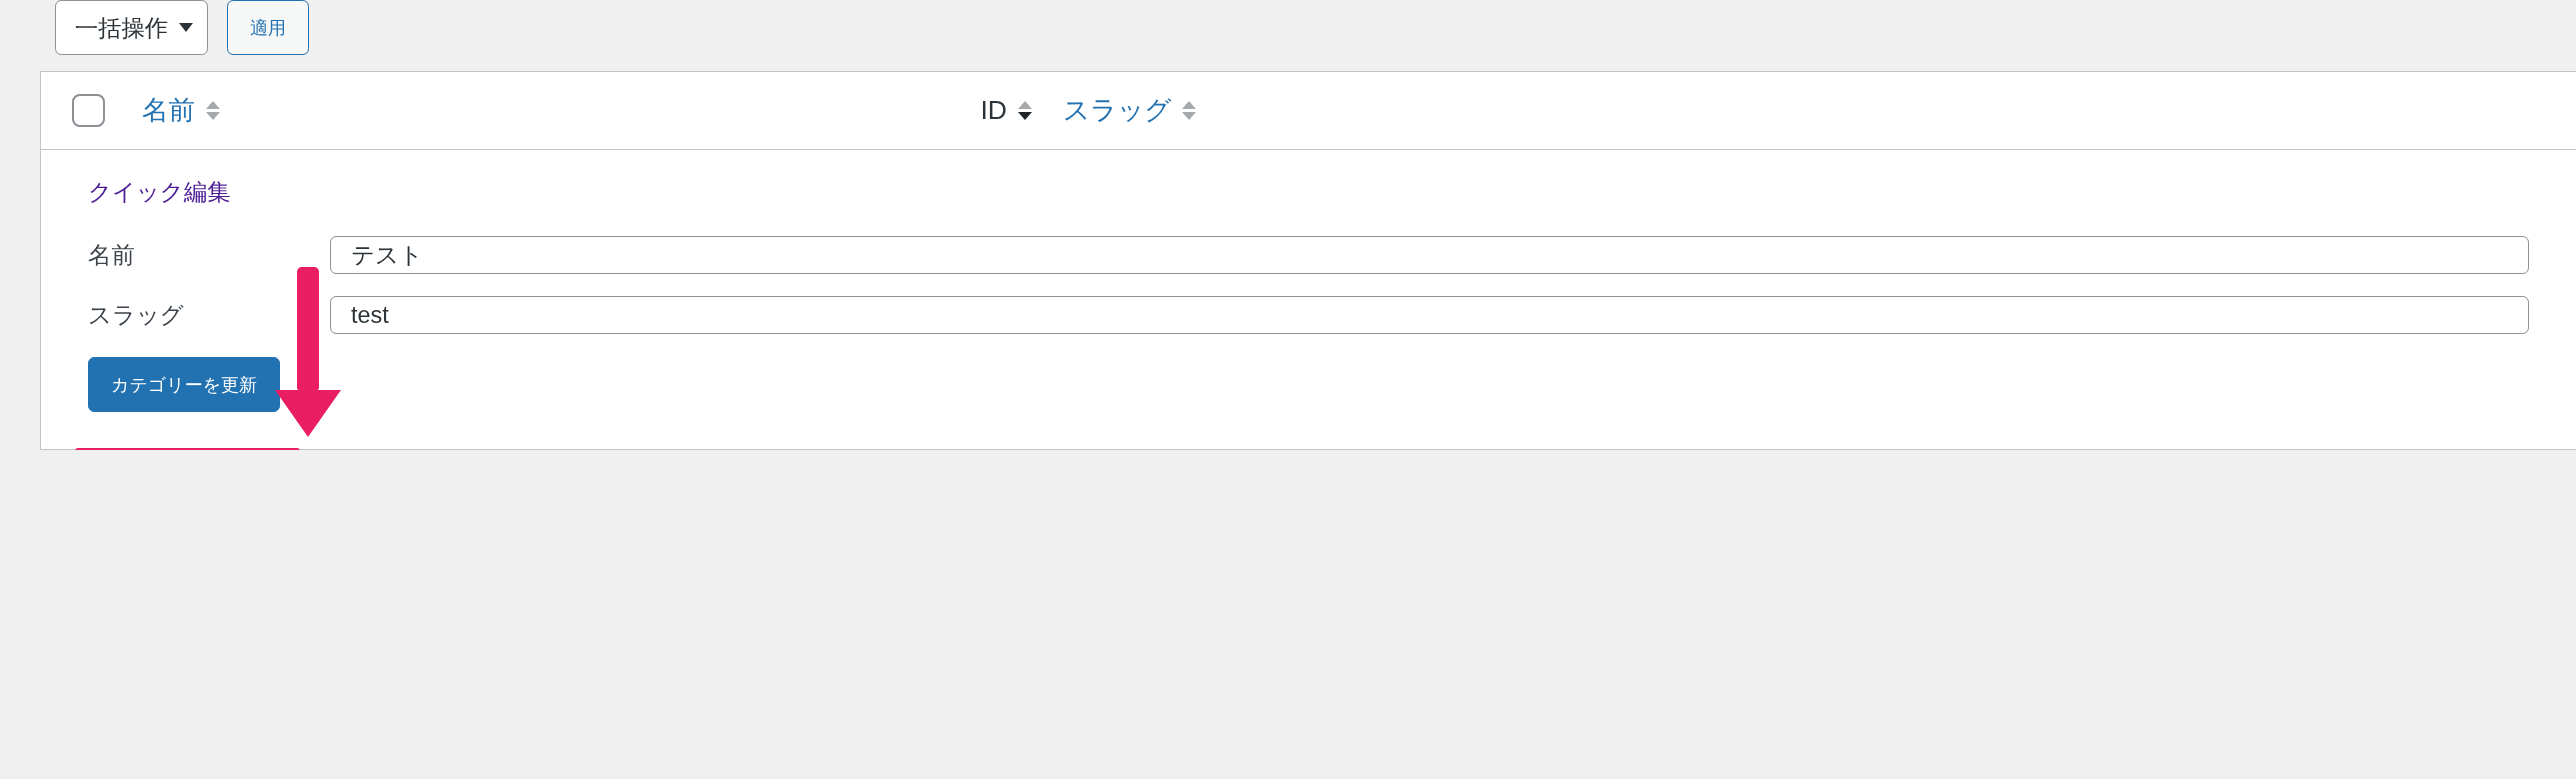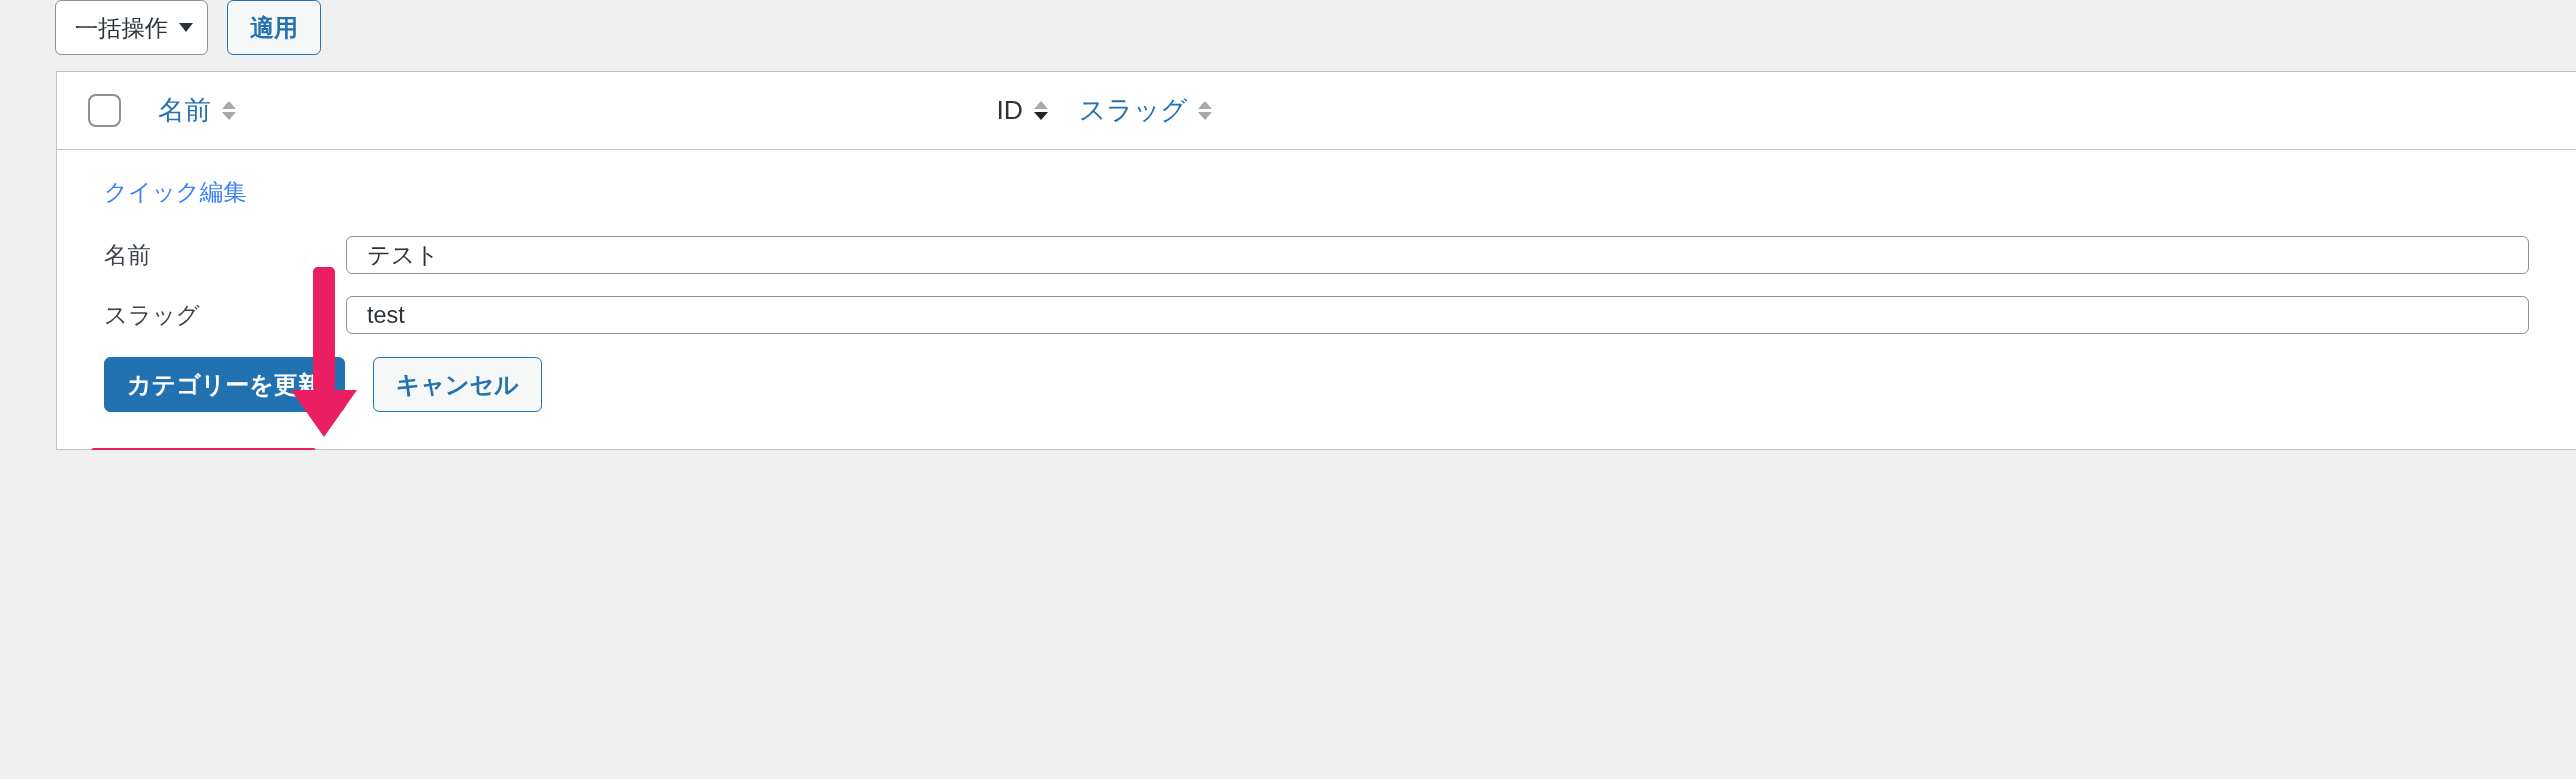--- a/index.html
+++ b/index.html
@@ -32,40 +32,39 @@
   }
   .bulk-select .chev {
     width: 0; height: 0;
     border-left: 7.8px solid transparent;
     border-right: 7.8px solid transparent;
     border-top: 9.4px solid #2c3338;
   }
   .btn {
     height: 55px;
     padding: 0 22px;
-    font-size: 24px;
+    font-size: 18px;
     border-radius: 6.2px;
     border: 1.6px solid #2271b1;
     background: #f6f7f7;
     color: #2271b1;
     display: inline-flex;
     align-items: center;
     justify-content: center;
     cursor: pointer;
-    font-weight: bold;
   }
   .btn-primary {
     background: #2271b1;
     color: #fff;
     border-color: #2271b1;
   }
 
   
   .list-table {
-    margin-left: 56px;
+    margin-left: 40px;
     background: #fff;
     border: 1.6px solid #c3c4c7;
     border-right: none;
   }
   .thead {
     display: flex;
     align-items: center;
     height: 78px;
     padding: 0 31px;
     border-bottom: 1.6px solid #c3c4c7;
@@ -107,21 +106,21 @@
   .tri-down { border-top: 8.6px solid #a7aaad; }
   .th.id-col .tri-down { border-top-color: #1d2327; }
 
   
   .qe {
     padding: 26.5px 47px 37px 47px;
     position: relative;
   }
   .qe-title {
     font-size: 23.4px;
-    color: #3b82f6;
+    color: #4c1d95;
     margin-bottom: 28px;
   }
   .qe-row {
     display: flex;
     align-items: center;
     margin-bottom: 22px;
   }
   .qe-label {
     width: 242px;
     font-size: 23.4px;
@@ -228,23 +227,20 @@
 
     <div class="qe-row">
       <div class="qe-label">スラッグ</div>
       <input class="qe-input" type="text" value="test" style="">
     </div>
 
     <div class="qe-actions">
       <button class="btn btn-primary">
         <span>カテゴリーを更新</span>
       </button>
-      <button class="btn">
-        <span>キャンセル</span>
-      </button>
     </div>
 
     <div class="highlight-box" style="left:34px; top:298px; width:225px; height:81px;"></div>
 
     <div class="arrow-annot" style="left:234px; top:117px;">
       <div class="arrow-shaft"></div>
       <div class="arrow-head"></div>
     </div>
   </div>
 

